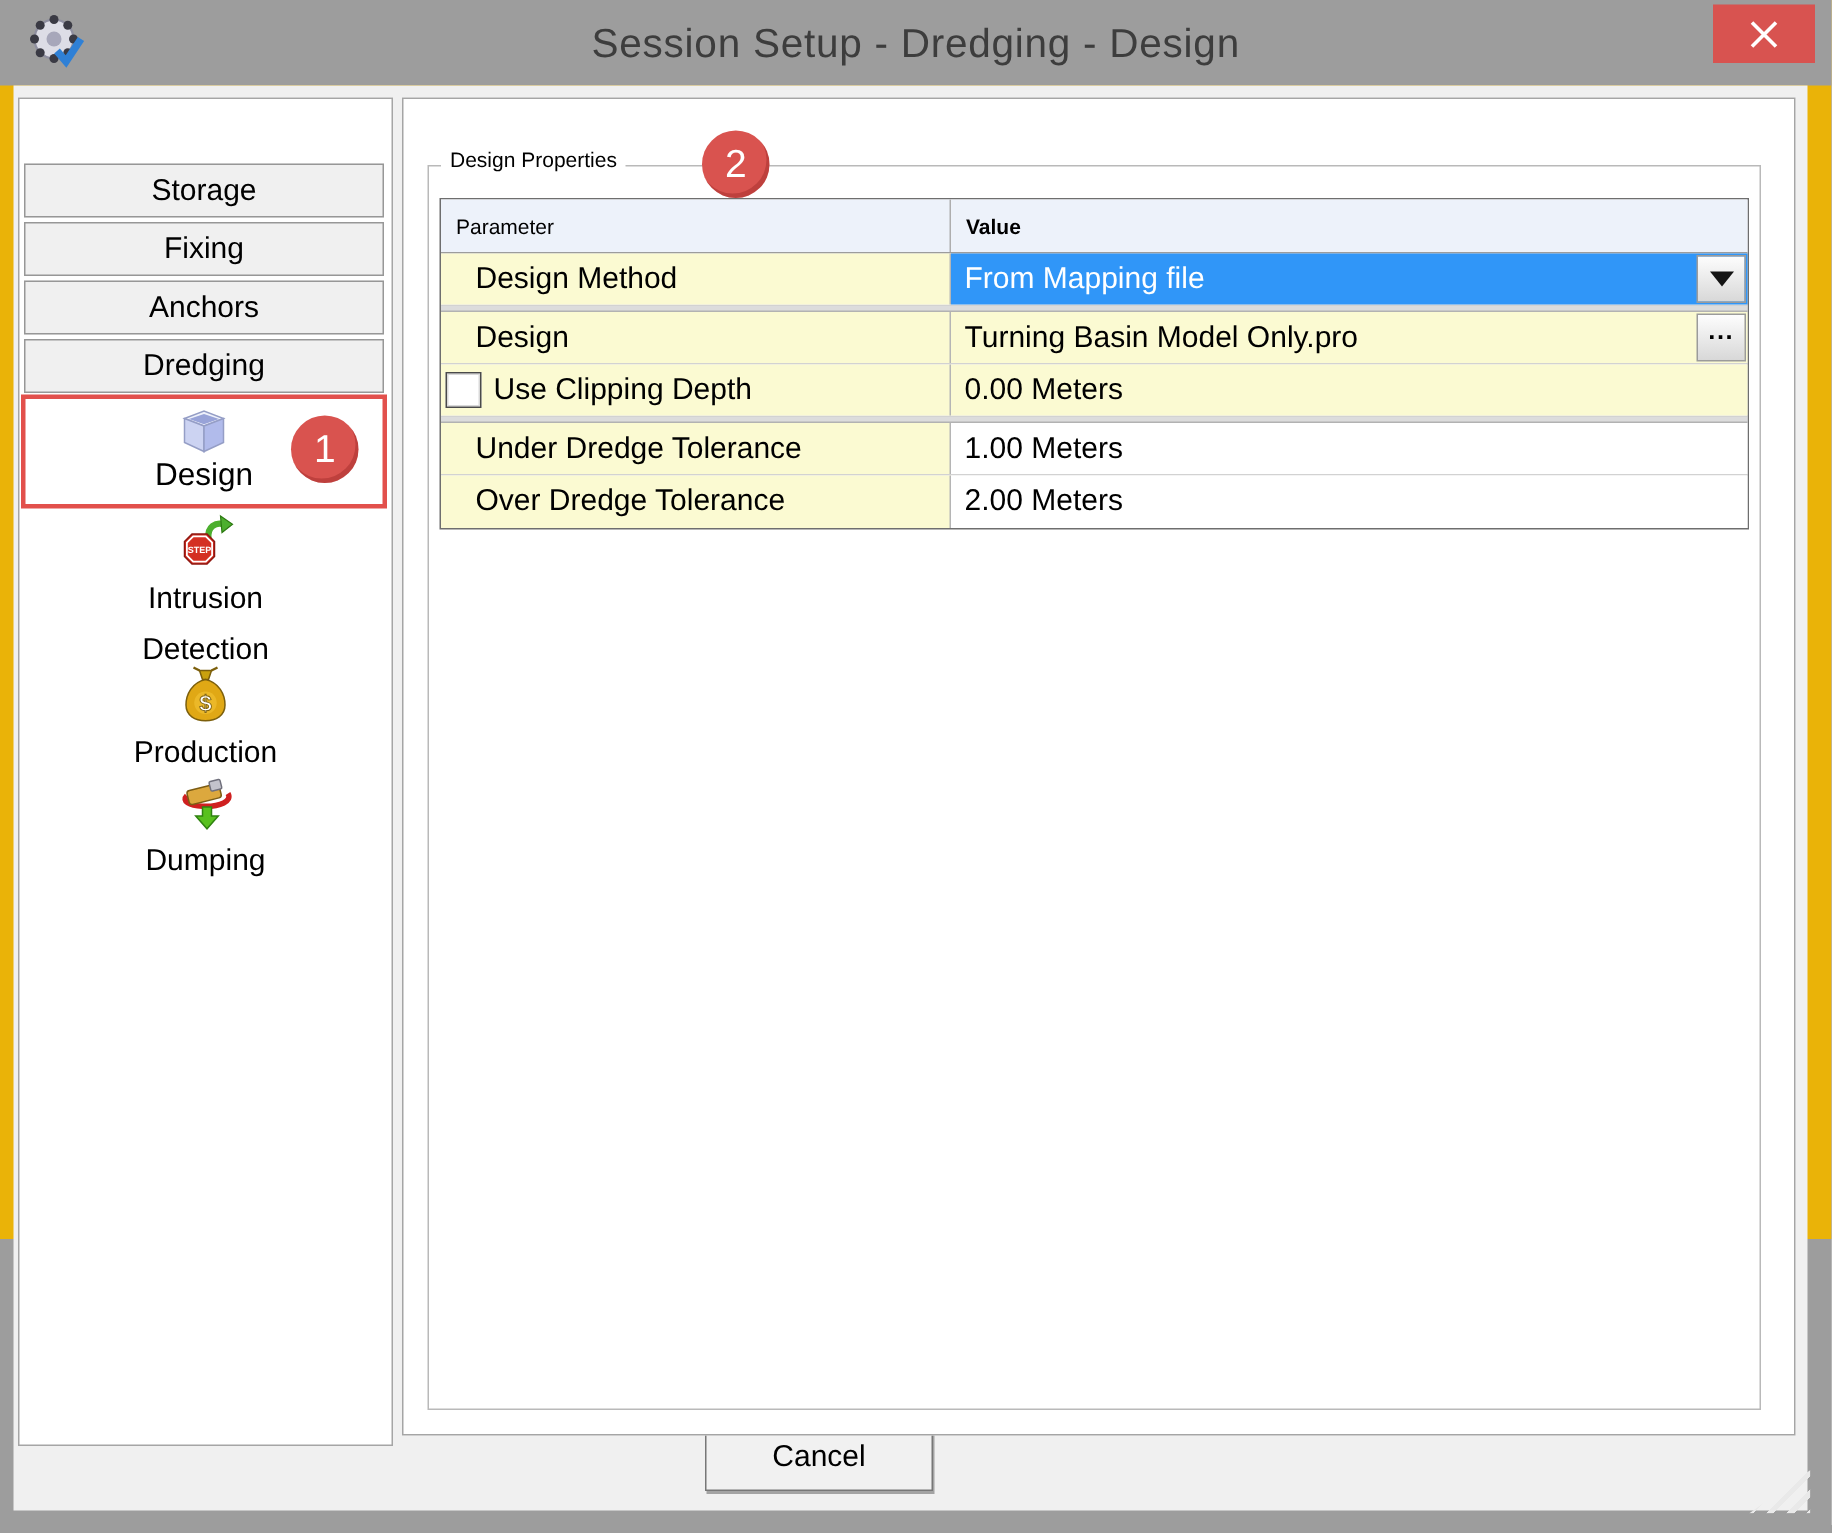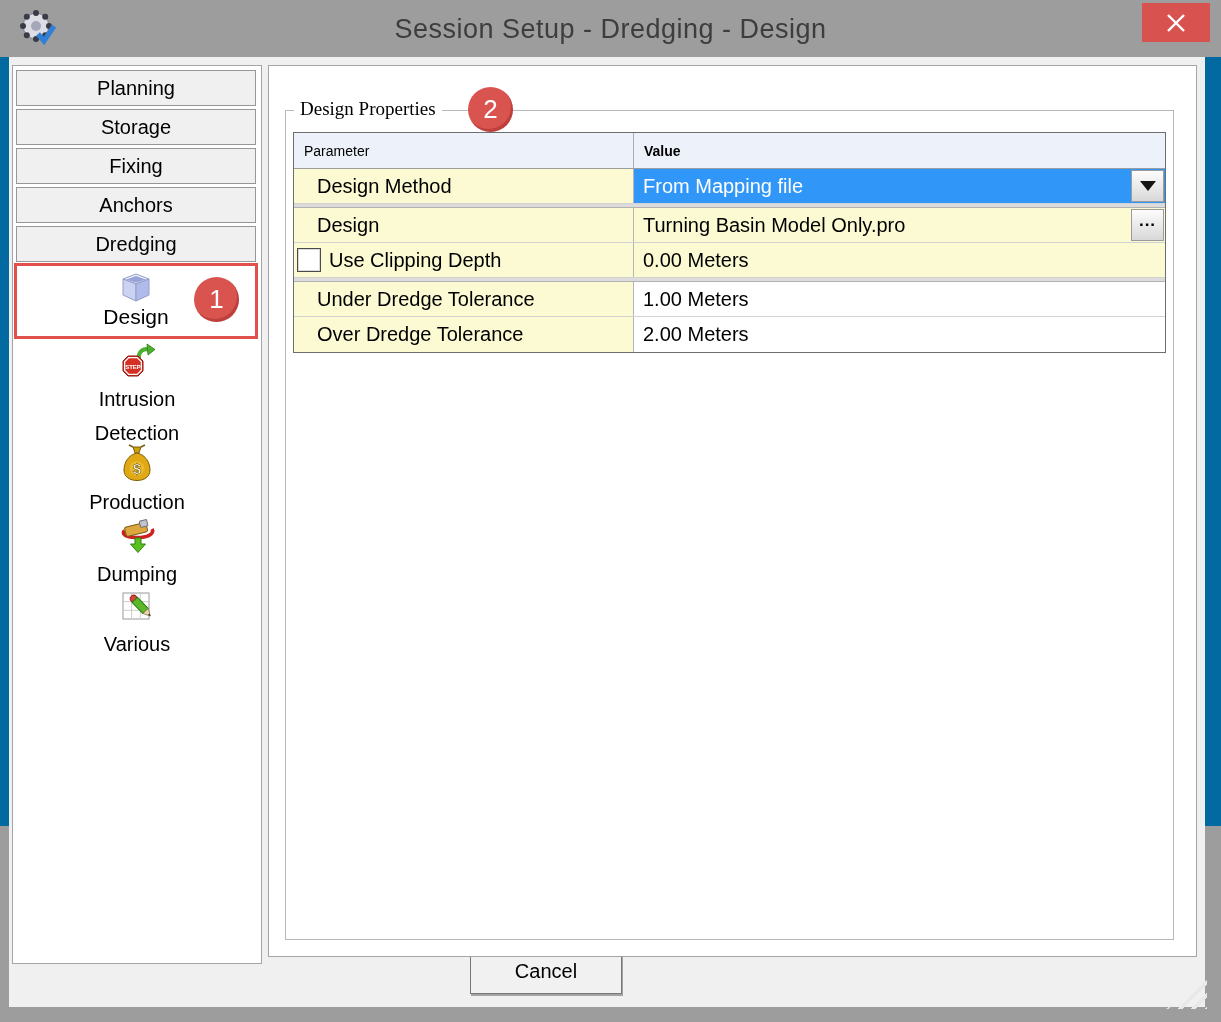--- a/index.html
+++ b/index.html
@@ -1,18 +1,18 @@
 <!DOCTYPE html>
 <html><head>
 <meta charset="utf-8">
 <style>
   * { margin:0; padding:0; box-sizing:border-box; }
   html,body { width:1221px; height:1022px; overflow:hidden; background:#9d9d9d;
               font-family:"Liberation Sans", sans-serif; color:#000; }
-  #window { position:relative; width:1221px; height:826px; background:#0369a1; }
+  #window { position:relative; width:1221px; height:826px; background:#eab308; }
 
   
   .titlebar { position:absolute; left:0; top:0; width:1221px; height:57px; background:#9d9d9d; }
   .app-icon { position:absolute; left:16px; top:6px; width:44px; height:46px; }
   .dialog-title { position:absolute; left:0; top:14px; width:1221px; text-align:center;
                   font-size:27px; color:#3d3d3d; letter-spacing:0.5px; }
   .close-btn { position:absolute; left:1142px; top:3px; width:68px; height:39px;
                background:#d85350; display:flex; align-items:center; justify-content:center;
                cursor:default; }
 
@@ -41,21 +41,21 @@
   .side-item .item-label { font-size:20px; line-height:34px; text-align:center; width:130px; margin-top:3px; }
   .item-intrusion  { top:276px; } .item-production { top:378px; }
   .item-dumping    { top:452px; } .item-various    { top:524px; }
 
   
   .content { position:absolute; left:259px; top:8px; width:929px; height:892px;
              background:#ffffff; border:1px solid #a5a5a5; z-index:2; }
   .groupbox { position:absolute; left:16px; top:44px; width:889px; height:830px;
               border:1px solid #b9b9b9; }
   .groupbox-legend { position:absolute; left:8px; top:-13px; background:#ffffff;
-                     padding:0 6px; font-size:19px;font-family:Liberation Serif, serif; }
+                     padding:0 6px; font-size:14px; }
   .badge-2 { left:199px; top:21px; }
 
   
   .ptable { position:absolute; left:7px; top:21px; width:873px; background:#fff;
             border:1px solid #6e6e6e; }
   .thead { height:36px; background:#edf2fa; display:flex; border-bottom:1px solid #9c9c9c; }
   .th { display:flex; align-items:center; padding-left:10px; font-size:14px; }
   .th-param { width:340px; border-right:1px solid #aeaeae; }
   .th-value { flex:1; font-weight:bold; }
   .trow { height:35px; display:flex; border-bottom:1px solid #d2d2d2; }
@@ -117,21 +117,20 @@
         <svg width="22" height="20" viewBox="0 0 22 20">
           <path d="M3 2 L19 18 M19 2 L3 18" stroke="#ffffff" stroke-width="2.4" fill="none"></path>
         </svg>
       </span>
     </div>
   </div>
 
   <div class="client">
 
     <div class="sidebar">
-      <div class="side-tab tab-0">Planning</div>
       <div class="side-tab tab-1">Storage</div>
       <div class="side-tab tab-2">Fixing</div>
       <div class="side-tab tab-4">Dredging</div>
       <div class="side-tab tab-3">Anchors</div>
 
       <div class="design-selected">
         <span>
           <svg width="38" height="33" viewBox="0 0 38 33">
             <path d="M6 8 L19 3 L32 8 L19 13 Z" fill="#eef1fb" stroke="#959ec6"></path>
             <path d="M9 8.4 L19 5 L29 8.4 L19 11.8 Z" fill="#98a3d8"></path>
@@ -176,35 +175,20 @@
             <g transform="rotate(-14 19 11)">
               <rect x="7" y="6.5" width="22" height="9.5" rx="2" fill="#dca83e" stroke="#7c5c14"></rect>
               <rect x="23" y="4" width="7.5" height="6.5" rx="1" fill="#c3c3cc" stroke="#70707c"></rect>
             </g>
             <polygon points="17 20 23 20 23 26 27.5 26 20 34.5 12.5 26 17 26" fill="#58c11e" stroke="#2f8210" stroke-width="1"></polygon>
           </svg>
         </span>
         <span class="item-label">Dumping</span>
       </div>
 
-      <div class="side-item item-various">
-        <span>
-          <svg width="34" height="34" viewBox="0 0 34 34">
-            <rect x="3" y="3" width="26" height="26" fill="#ffffff" stroke="#9a9a9a"></rect>
-            <path d="M11.6 3 V29 M20.3 3 V29 M3 11.6 H29 M3 20.3 H29" stroke="#cccccc" stroke-width="1"></path>
-            <g transform="rotate(-44 21 17)">
-              <circle cx="21.5" cy="6" r="3.4" fill="#d8453c" stroke="#9e241c"></circle>
-              <rect x="17.8" y="7.5" width="7.4" height="15.5" fill="#5cb82a" stroke="#2f7d10"></rect>
-              <polygon points="17.8 23 25.2 23 21.5 30" fill="#ead9ab" stroke="#8a7a50" stroke-width="0.8"></polygon>
-              <polygon points="20.3 27.6 22.7 27.6 21.5 30" fill="#333333"></polygon>
-            </g>
-          </svg>
-        </span>
-        <span class="item-label">Various</span>
-      </div>
     </div>
 
     <div class="content">
       <div class="groupbox">
         <div class="groupbox-legend">Design Properties</div>
 
         <div class="ptable">
           <div class="thead">
             <div class="th th-param">Parameter</div>
             <div class="th th-value">Value</div>

